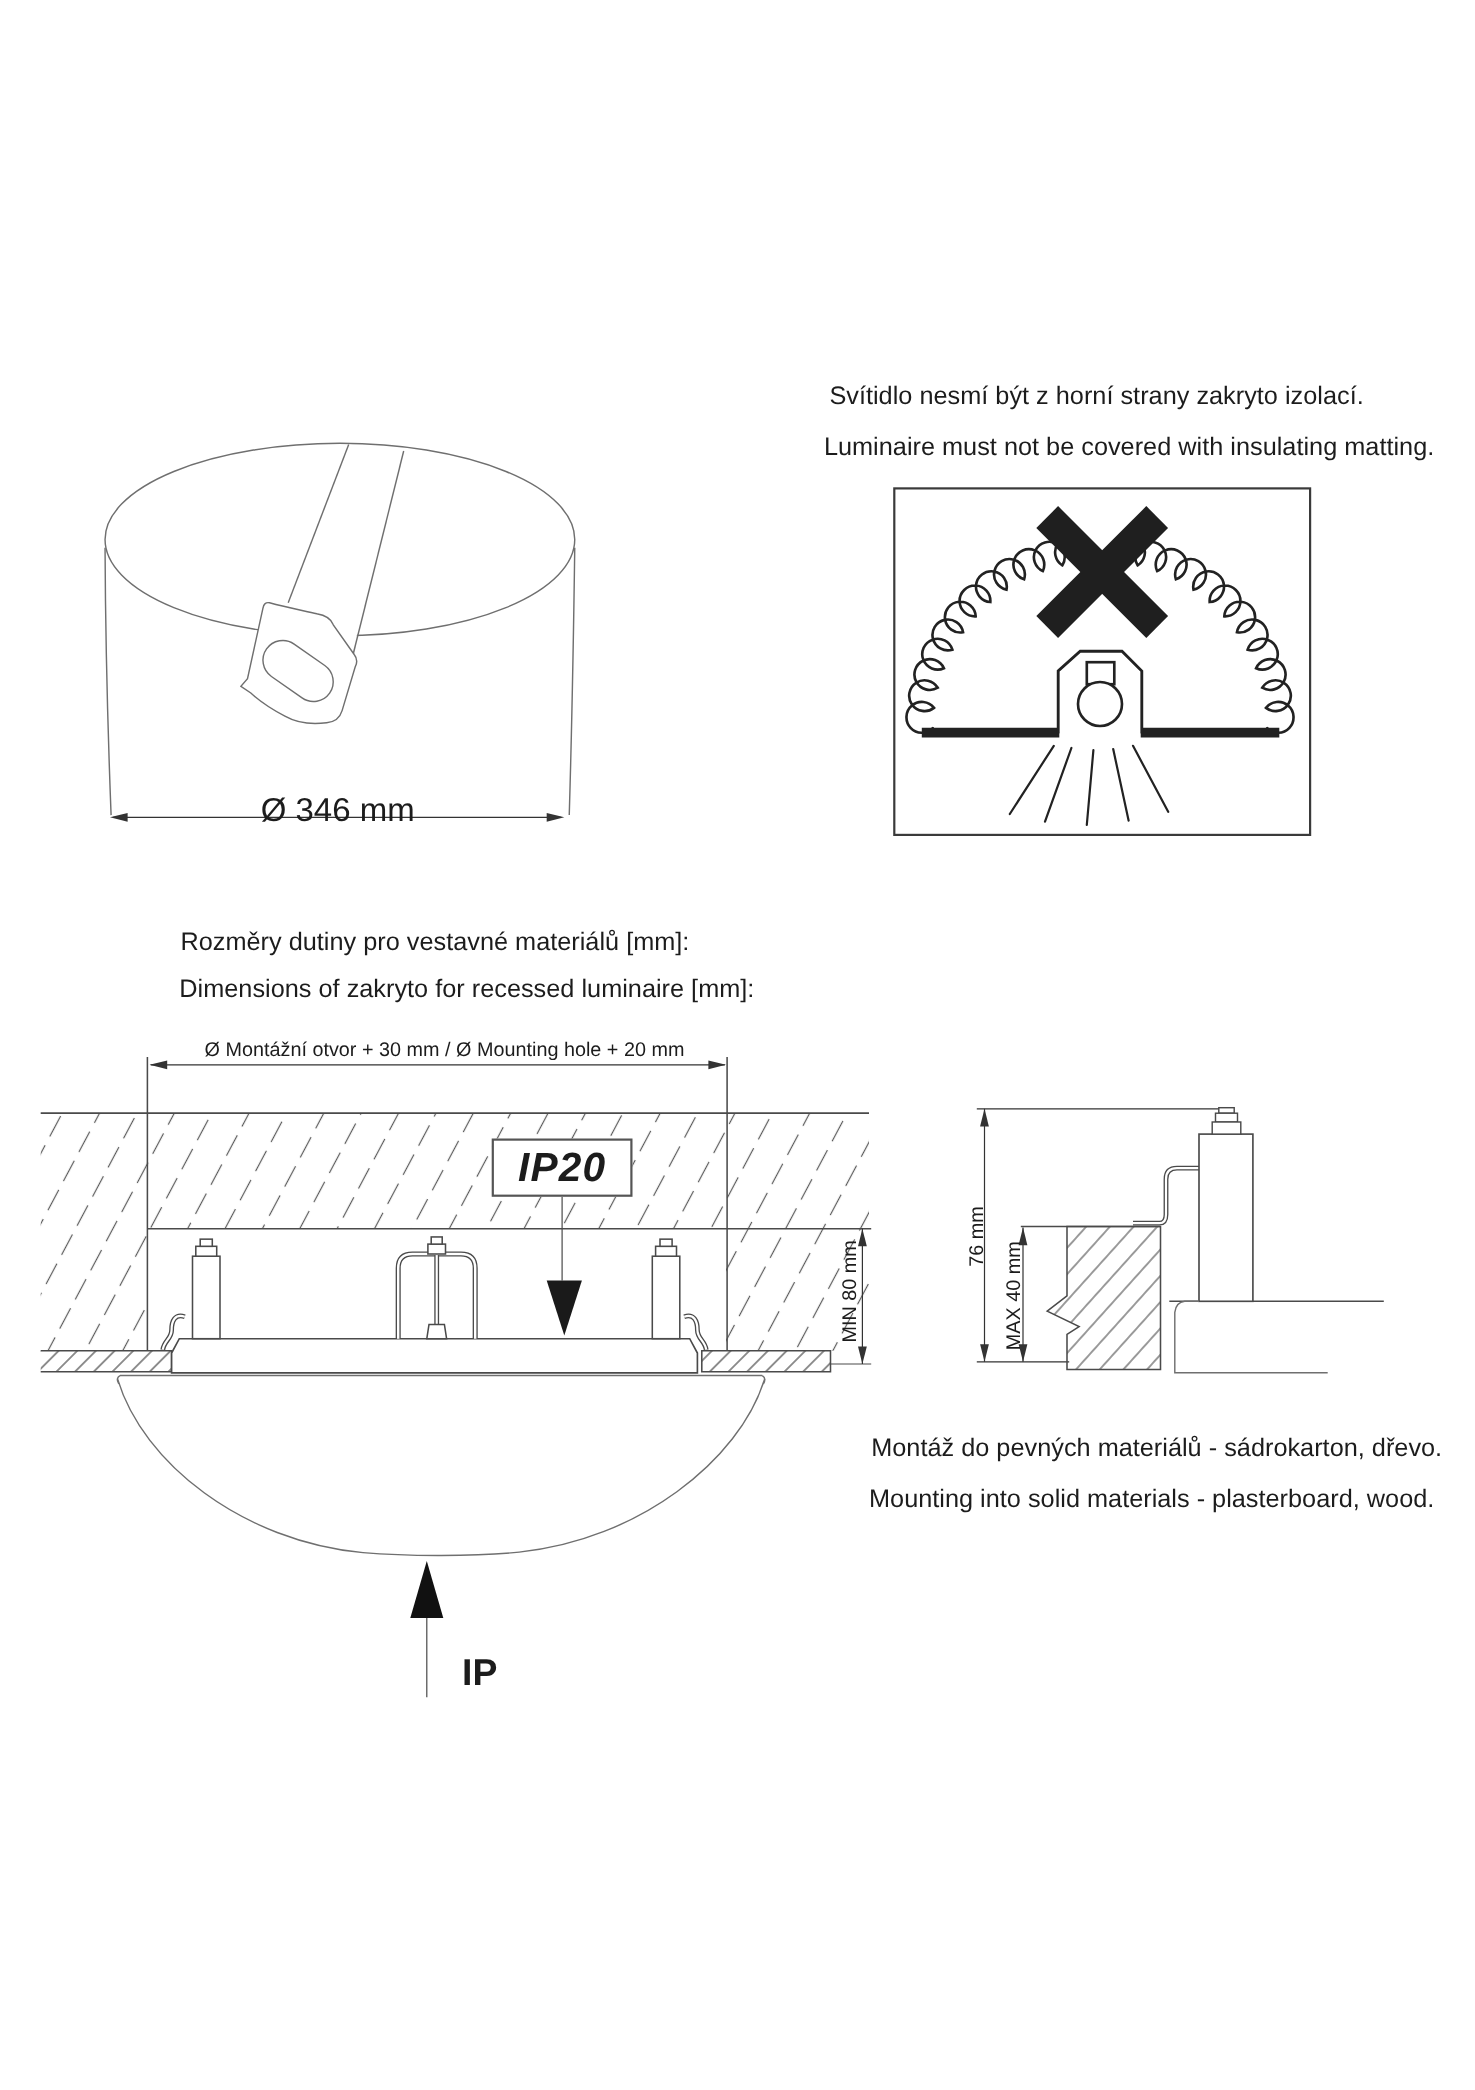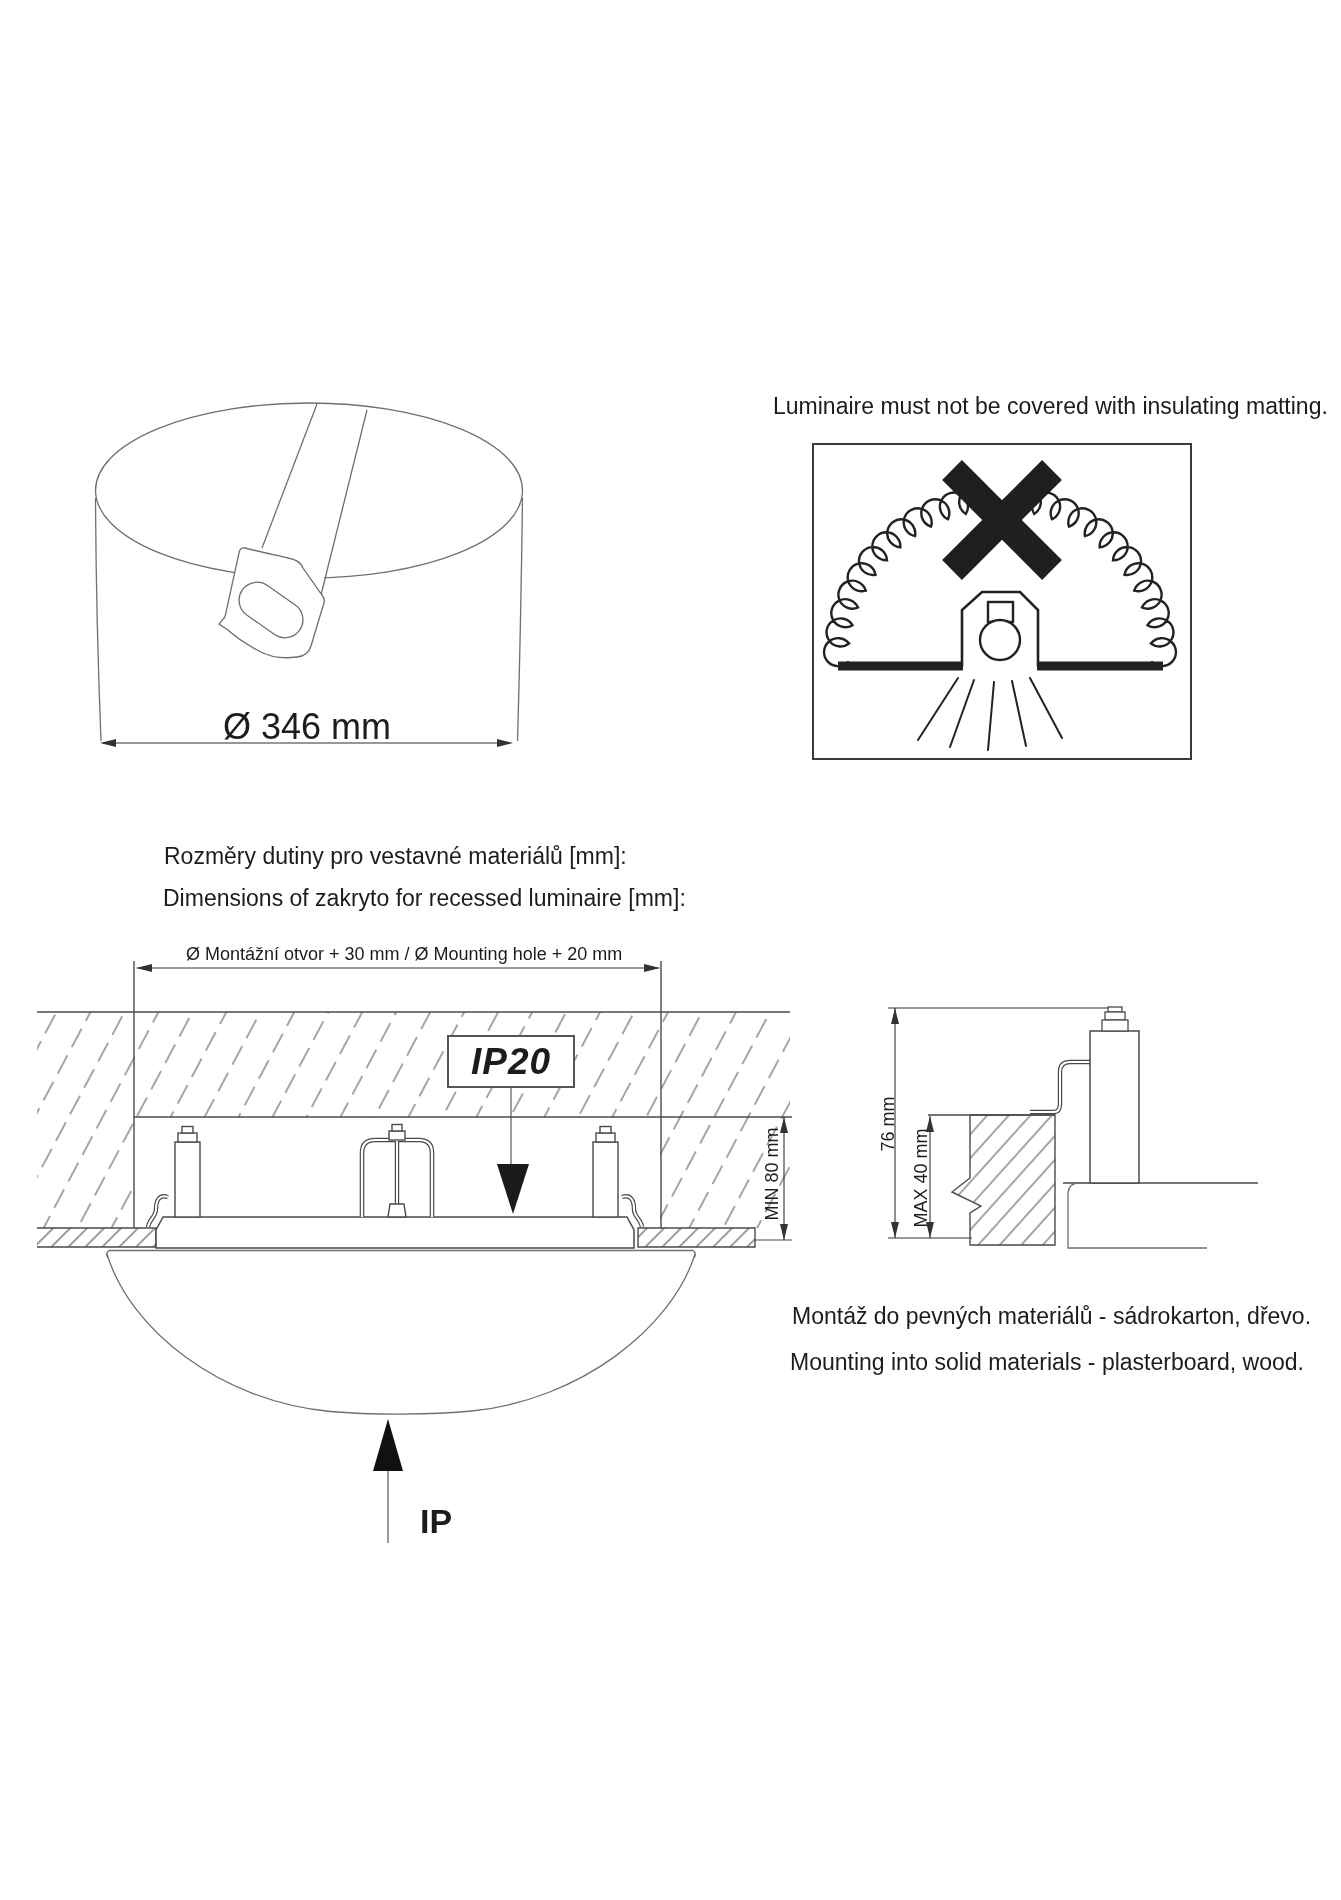--- a/index.html
+++ b/index.html
@@ -2,21 +2,21 @@
 <html><head>
 <meta charset="utf-8">
 <style>
   html,body{margin:0;padding:0;background:#fff;}
   .page{position:relative;width:1341px;height:1900px;background:#fff;overflow:hidden;
         font-family:"Liberation Sans", sans-serif;color:#1c1c1c;}
   .art{position:absolute;left:0;top:0;pointer-events:none;}
   .t{position:absolute;white-space:nowrap;}
   .body{font-size:23px;}
   .dim{font-size:18px;}
-  .big{font-size:36px;}
+  .big{font-size:30px;margin-top:14px;}
   .vlabel{text-align:center;transform:rotate(-90deg);transform-origin:center;height:22px;line-height:22px;}
   .ip20box{position:absolute;left:447px;top:1035px;width:128px;height:53px;box-sizing:border-box;
            border:2px solid #555;background:#fff;display:flex;align-items:center;justify-content:center;
            font-size:37px;font-weight:bold;letter-spacing:1px;font-style:italic;}
   .ip{font-size:34px;font-weight:bold;}
   .wbox{position:absolute;left:812px;top:443px;width:380px;height:317px;box-sizing:border-box;
         border:2px solid #3a3a3a;background:#fff;}
 </style>
 </head>
 <body>
@@ -161,21 +161,22 @@
       <rect x="1090" y="1031" width="49" height="152" fill="#fff" stroke-width="1.5"></rect>
       <g fill="#fff" stroke-width="1.3">
         <rect x="1108" y="1007" width="14" height="5"></rect>
         <rect x="1105" y="1012" width="20" height="8"></rect>
         <rect x="1102" y="1020" width="26" height="11"></rect>
       </g>
       <path d="M1090,1183 H1077 Q1069,1184 1068,1193 V1248 H1207" stroke="#6f6f6f" stroke-width="1.3"></path>
     </g>
   </svg>
 
-  <div class="t body" style="left:773px;top:393px">Luminaire must not be covered with insulating matting.</div>
+  <div class="t body" style="left:754px;top:346px">Svítidlo nesmí být z horní strany zakryto izolací.</div>
+  <div class="t body" style="left:749px;top:393px">Luminaire must not be covered with insulating matting.</div>
 
   <div class="t big" style="left:212px;top:706px;width:190px;text-align:center">Ø 346 mm</div>
 
   <div class="t body" style="left:164px;top:843px">Rozměry dutiny pro vestavné materiálů [mm]:</div>
   <div class="t body" style="left:163px;top:885px">Dimensions of zakryto for recessed luminaire [mm]:</div>
 
   <div class="t dim" style="left:186px;top:944px">Ø Montážní otvor + 30 mm / Ø Mounting hole + 20 mm</div>
 
   <div class="ip20box">
     <span>IP20</span>

